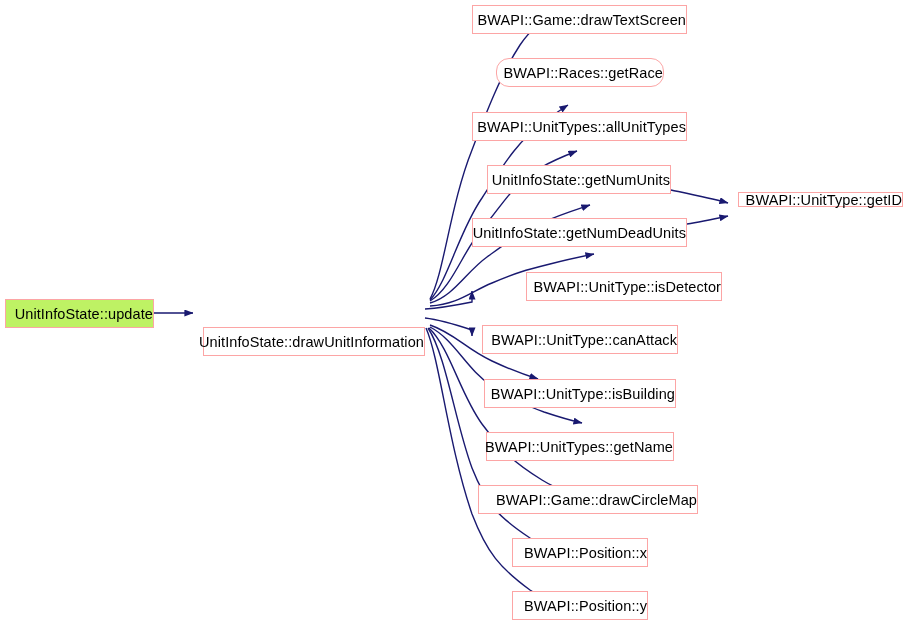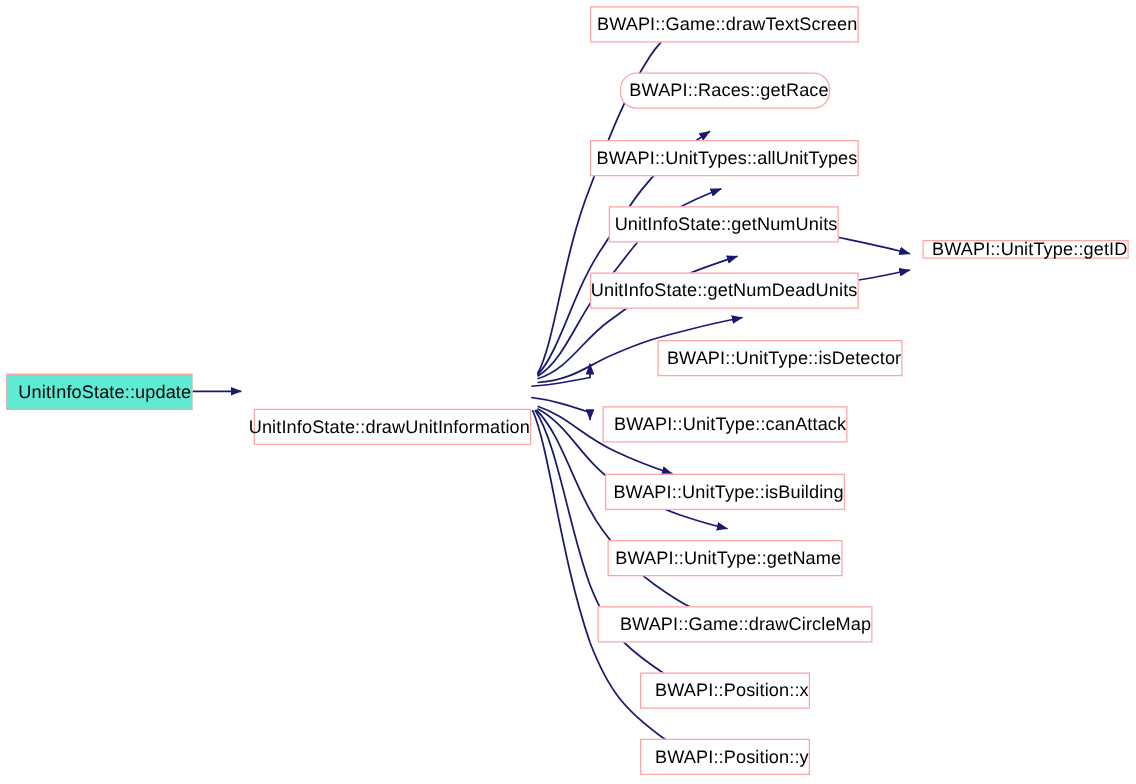--- a/index.html
+++ b/index.html
@@ -33,21 +33,21 @@
     display: flex;
     align-items: center;
     justify-content: flex-end;
     font-size: 14.5px;
     color: #000000;
     white-space: nowrap;
     letter-spacing: 0.1px;
     cursor: pointer;
   }
   .node-box.highlight {
-    background: #5eead4;
+    background: #bef264;
   }
   .node-label {
     pointer-events: none;
   }
 </style>
 </head>
 <body>
 
 <div id="graph-root">
 
@@ -101,21 +101,21 @@
       <div class="node-box" style="left: 478px; top: 272px; width: 196px; height: 29px; margin-left: 48px;">
         <span class="node-label">BWAPI::UnitType::isDetector</span>
       </div>
       <div class="node-box" style="left: 482px; top: 325px; width: 196px; height: 29px;">
         <span class="node-label">BWAPI::UnitType::canAttack</span>
       </div>
       <div class="node-box" style="left: 484px; top: 379px; width: 192px; height: 29px;">
         <span class="node-label">BWAPI::UnitType::isBuilding</span>
       </div>
       <div class="node-box" style="left: 486px; top: 432px; width: 188px; height: 29px;">
-        <span class="node-label">BWAPI::UnitType::getName</span>
+        <span class="node-label">BWAPI::UnitTypes::getName</span>
       </div>
       <div class="node-box" style="left: 478px; top: 485px; width: 220px; height: 29px;">
         <span class="node-label">BWAPI::Game::drawCircleMap</span>
       </div>
       <div class="node-box" style="left: 512px; top: 538px; width: 136px; height: 29px;">
         <span class="node-label">BWAPI::Position::x</span>
       </div>
       <div class="node-box" style="left: 512px; top: 591px; width: 136px; height: 29px;">
         <span class="node-label">BWAPI::Position::y</span>
       </div>

